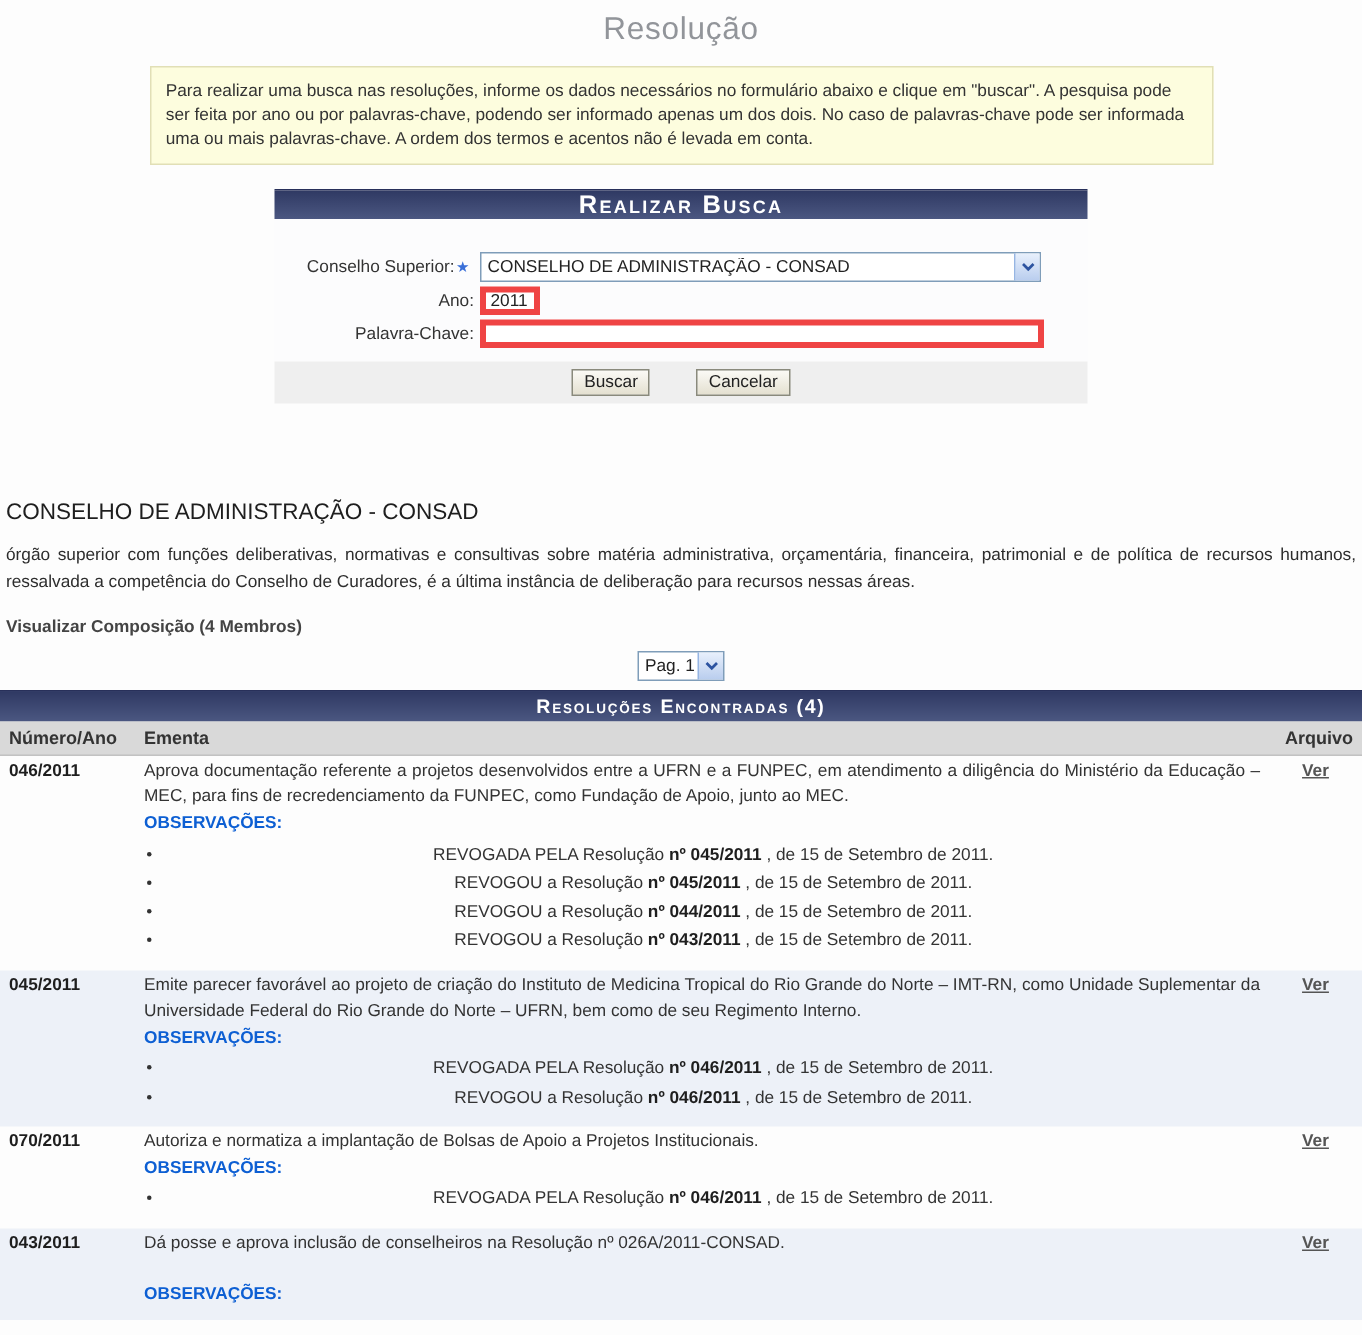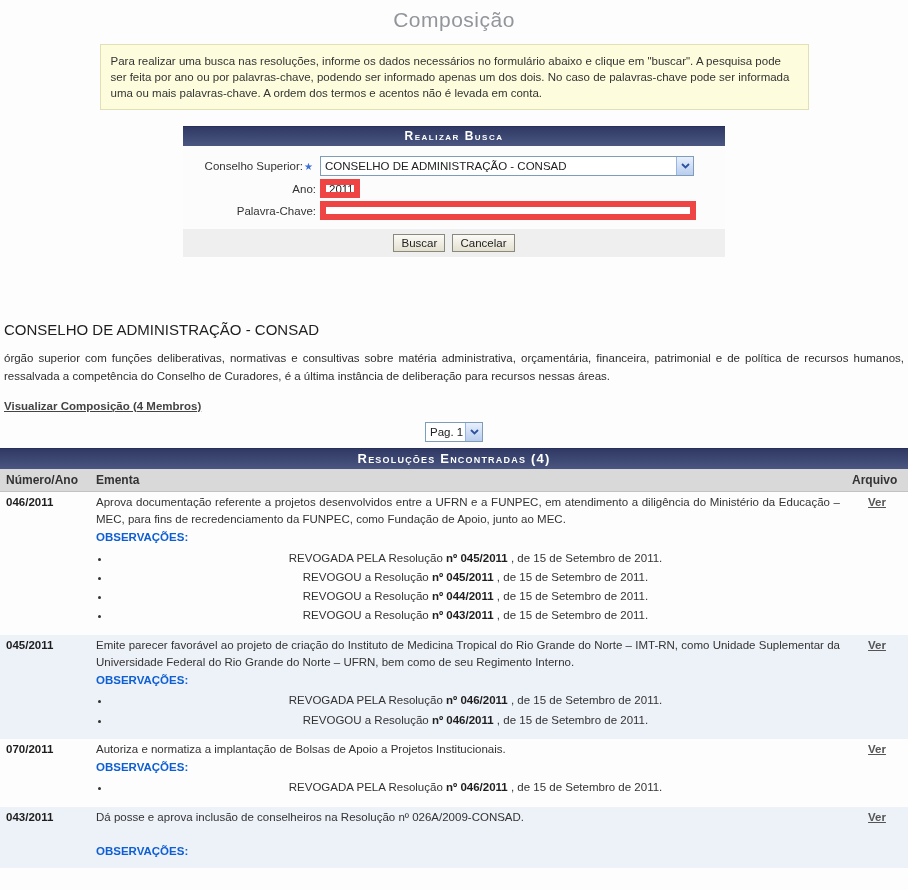--- a/index.html
+++ b/index.html
@@ -12,84 +12,84 @@
   
   .info-box {
     width:709px; margin:12px auto 0; background:#fdfdde; border:1px solid #e1dfb6;
     padding:8px 10px; color:#333; line-height:1.4; font-size:11.5px;
   }
 
   
   .form-wrap { width:542px; margin:16px auto 0; }
   .form-header {
     height:20px; line-height:19px; text-align:center; color:#fff; font-weight:bold;
-    font-variant:small-caps; font-size:12px; letter-spacing:1.5px;
+    font-variant:small-caps; font-size:17px; letter-spacing:1.5px;
     background:linear-gradient(#2f3963,#4b5781); border-top:1px solid #28305a;
   }
-  .form-body { background:#fcfcfd; padding:7px 0 6px; }
+  .form-body { background:#fcfcfd; padding:19px 0 6px; }
   .form-row { display:flex; align-items:center; margin:3px 0; }
   .form-label { width:137px; text-align:right; padding-right:4px; color:#333; white-space:nowrap; }
   .req-star { color:#3a6fd8; font-size:10px; padding:0 3px 0 1px; }
   .xpinput {
-    border:6px solid #ef4444; height:19px; font-family:"Liberation Sans",sans-serif;
+    border:4px solid #ef4444; height:19px; font-family:"Liberation Sans",sans-serif;
     font-size:11.5px; padding:1px 3px; background:#fff; color:#222;
   }
   .xpselect {
     border:1px solid #7f9db9; height:20px; background:#fff; display:inline-flex;
     align-items:center; justify-content:space-between; cursor:default;
   }
   .xpselect-text { padding-left:4px; color:#222; white-space:nowrap; overflow:hidden; }
   .xpselect-btn {
     width:17px; height:100%; flex:0 0 17px; display:flex; align-items:center; justify-content:center;
     background:linear-gradient(#e8f0fc,#b9cdee); border-left:1px solid #96b5e3;
   }
   .form-footer { background:#efefef; padding:5px 0 5px; text-align:center; }
   .xpbtn {
     font-family:"Liberation Sans",sans-serif; font-size:11.5px; color:#222;
     background:linear-gradient(#fbfaf6,#e4e0d0); border:1px solid #8a8a7c;
-    padding:2px 7px; margin:0 2px; cursor:pointer;
+    padding:2px 7px; margin:0 14px; cursor:pointer;
   }
 
   
   .main-section { padding:0 4px; margin-top:64px; }
   .council-name { font-size:15px; font-weight:normal; color:#1e1e1e; }
   .council-desc { margin-top:12px; text-align:justify; line-height:1.55; color:#2d2d2d; }
-  .composition-link { margin-top:14px; font-weight:bold; color:#444; cursor:pointer; display:inline-block;text-decoration:underline; }
+  .composition-link { margin-top:14px; font-weight:bold; color:#444; cursor:pointer; display:inline-block; }
 
   .pag-center { text-align:center; margin:10px 0 6px; }
   .pag-select { width:58px; display:inline-flex; }
 
   
   table.results { width:908px; border-collapse:collapse; margin-top:2px; }
   .results caption {
     height:21px; line-height:20px; text-align:center; color:#fff; font-weight:bold;
     font-variant:small-caps; font-size:13px; letter-spacing:1.2px;
     background:linear-gradient(#2f3963,#4b5781); border-top:1px solid #28305a;
   }
   .results thead th {
     background:#d9d9d9; border-bottom:1px solid #c2c2c2; text-align:left;
     font-size:12px; color:#333; padding:4px 6px; font-weight:bold;
   }
-  .results thead th.col-arquivo { text-align:left; }
+  .results thead th.col-arquivo { text-align:right; }
   .results tbody td { vertical-align:top; padding:2px 6px 8px; line-height:1.5; }
   .results tbody tr.alt { background:#edf1f8; }
   .cell-num { font-weight:bold; color:#1e1e1e; white-space:nowrap; width:90px; }
   .cell-arquivo { width:62px; text-align:center; }
   .ver-link { font-weight:bold; color:#555; cursor:pointer;text-decoration:underline; }
   .ementa-text { text-align:justify; color:#333; }
   .obs-label { color:#0d5fd3; font-weight:bold; margin-top:1px; }
   .obs-gap { height:16px; }
   ul.obs-list { margin:3px 0 0 15px; padding:0; }
   ul.obs-list li { margin:2px 0; color:#333;text-align:center; }
   .obs-num { font-weight:bold; color:#1e1e1e; }
 </style>
 </head>
 <body>
 
-<div class="page-title">Composição</div>
+<div class="page-title">Resolução</div>
 
 <div class="info-box">
   <span>Para realizar uma busca nas resoluções, informe os dados necessários no formulário abaixo e clique em "buscar". A pesquisa pode ser feita por ano ou por palavras-chave, podendo ser informado apenas um dos dois. No caso de palavras-chave pode ser informada uma ou mais palavras-chave. A ordem dos termos e acentos não é levada em conta.</span>
 </div>
 
 <div class="form-wrap">
   <div class="form-header">Realizar Busca</div>
   <div class="form-body">
 
     <div class="form-row">
@@ -186,21 +186,21 @@
         <ul class="obs-list">
           <li><span>REVOGADA PELA Resolução </span><span class="obs-num">nº 046/2011</span><span> , de 15 de Setembro de 2011.</span></li>
         </ul>
       </td>
       <td class="cell-arquivo"><span class="ver-link">Ver</span></td>
     </tr>
 
     <tr class="alt">
       <td class="cell-num">043/2011</td>
       <td>
-        <div class="ementa-text">Dá posse e aprova inclusão de conselheiros na Resolução nº 026A/2009-CONSAD.</div>
+        <div class="ementa-text">Dá posse e aprova inclusão de conselheiros na Resolução nº 026A/2011-CONSAD.</div>
         <div class="obs-gap"></div>
         <div class="obs-label">OBSERVAÇÕES:</div>
 
       </td>
       <td class="cell-arquivo"><span class="ver-link">Ver</span></td>
     </tr>
 
   </tbody>
 
 </table>

